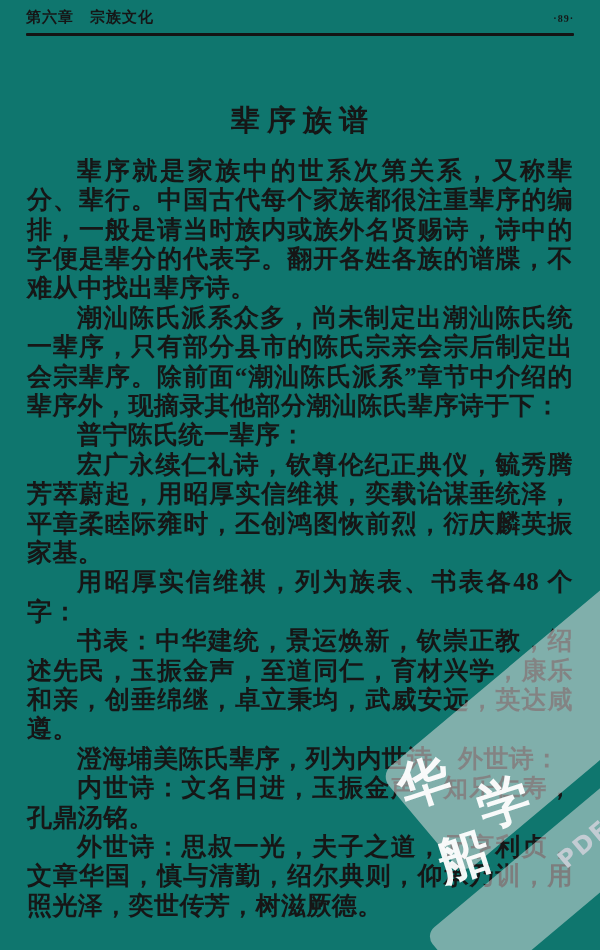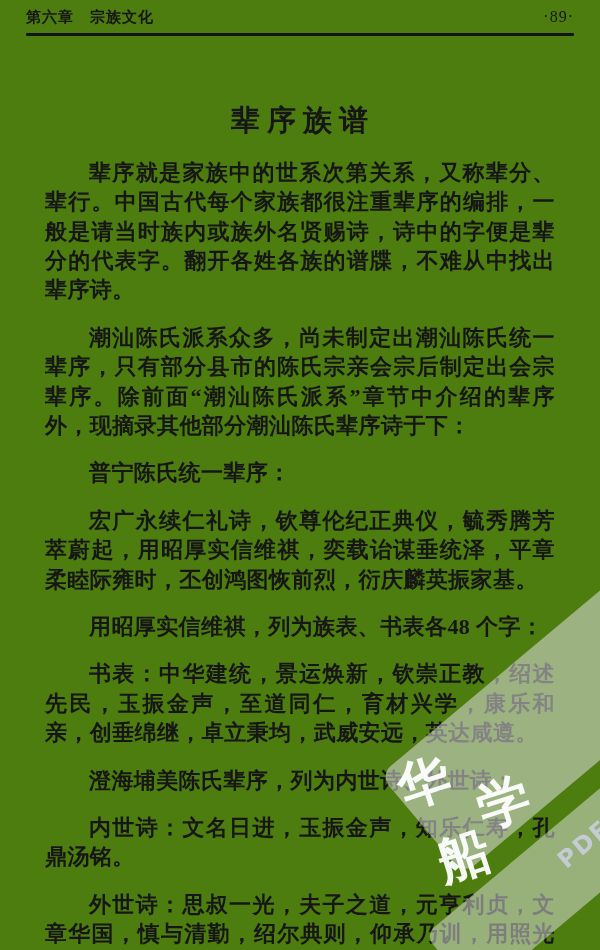--- a/index.html
+++ b/index.html
@@ -1,40 +1,40 @@
 <!DOCTYPE html>
 <html lang="zh"><head>
 <meta charset="utf-8">
 <style>
   html, body { margin: 0; padding: 0; background: #ffffff; }
   .page {
     position: relative;
     width: 600px;
     height: 950px;
-    background: #4d7c0f;
+    background: #0f766e;
     color: #161616;
     font-family: "Liberation Serif", "DejaVu Serif", serif;
     overflow: hidden;
     box-sizing: border-box;
   }
   .header {
     display: flex;
     justify-content: space-between;
     align-items: baseline;
     padding: 8px 26px 0 26px;
   }
   .chapter {
     font-size: 15px;
     font-weight: 700;
     letter-spacing: 1px;
     font-style: normal;
   }
   .pagenum {
-    font-size: 16px;
-    font-weight: 400;
+    font-size: 10px;
+    font-weight: 700;
     letter-spacing: 1px;
   }
   .rule {
     height: 3px;
     background: #141414;
     margin: 6px 26px 0 26px;
     border-radius: 1px;
   }
   .title {
     margin: 66px 0 0 6px;
@@ -51,22 +51,22 @@
     font-size: 21px;
     font-weight: 700;
     letter-spacing: 4px;
     line-height: 1.4;
     font-family: "DejaVu Sans", "Liberation Sans", sans-serif;
   }
   .body {
     margin: 16px 27px 0 27px;
   }
   .body p {
-    margin: 18px;
-    font-size: 22px;
+    margin: 0;
+    font-size: 25px;
     font-weight: 600;
     line-height: 29.4px;
     letter-spacing: 0.4px;
     text-align: justify;
     text-indent: 2em;
   }
   
   .watermark {
     position: absolute;
     right: 0;

